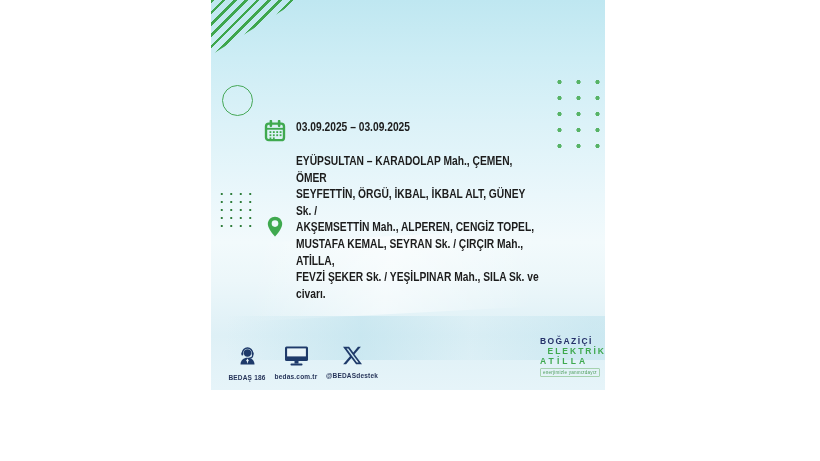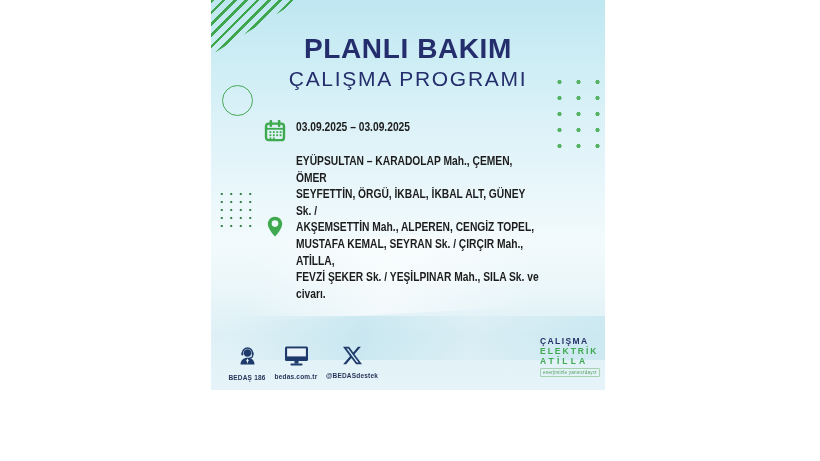--- a/index.html
+++ b/index.html
@@ -61,44 +61,40 @@
   
   .footer { position:absolute; left:0; top:344px; width:394px; height:46px; z-index:2; }
   .contact { position:absolute; top:2px; display:flex; flex-direction:column; align-items:center; }
   .c1 { left:14px; width:44px; }
   .c2 { left:60px; width:50px; }
   .c3 { left:115px; width:52px; }
   .clabel { margin-top:3px; font-size:6.5px; font-weight:700; color:#27355a; letter-spacing:.2px; white-space:nowrap; }
   .logo { position:absolute; left:329px; top:-8px; width:66px; }
   .logo-l { font-weight:700; font-size:8.5px; line-height:10px; white-space:nowrap; }
   .l1 { color:#253069; letter-spacing:1.4px; }
-  .l2 { color:#3fa94f; letter-spacing:2px; }
+  .l2 { color:#3fa94f; letter-spacing:2px;text-align:right; }
   .l3 { color:#3fa94f; letter-spacing:3.1px; }
   .ltag {
     margin-top:1.5px; width:fit-content; font-size:4.6px; color:#4f9e5c;
     border:.5px solid #a5d2ae; border-radius:1px; padding:1px 2px; letter-spacing:.2px; white-space:nowrap;
   }
 </style>
 </head>
 <body>
 
 <div class="stage">
   <div class="card">
 
     <div class="stripes"></div>
     <div class="circle"></div>
     <div class="dots-left"></div>
     <div class="dots-right"></div>
     <div class="wave1"></div>
     <div class="wave2"></div>
 
-    <div class="titles">
-      <div class="title1">PLANLI BAKIM</div>
-      <div class="title2">ÇALIŞMA PROGRAMI</div>
-    </div>
 
     <div class="info">
       <div class="row">
         <span class="ic">
           <svg width="22" height="22" viewBox="0 0 24 24" fill="none" stroke="#3fa94f">
             <rect x="2.2" y="4" width="19.6" height="18" rx="3" stroke-width="2.6"></rect>
             <line x1="7.5" y1="1.2" x2="7.5" y2="6.4" stroke-width="2.8" stroke-linecap="round"></line>
             <line x1="16.5" y1="1.2" x2="16.5" y2="6.4" stroke-width="2.8" stroke-linecap="round"></line>
             <line x1="3" y1="9.6" x2="21" y2="9.6" stroke-width="2"></line>
             <g fill="#3fa94f" stroke="none">
@@ -166,21 +162,21 @@
       <div class="contact c3">
         <span>
           <svg width="19" height="19" viewBox="0 0 24 24" fill="#1e3a6a">
             <path d="M18.9 1.1h3.7l-8.1 9.3L24 23h-7.5l-5.9-7.7L3.9 23H.2l8.6-9.9L0 1.1h7.7l5.3 7 5.9-7Zm-1.3 19.7h2.1L6.6 3.2H4.4l13.2 17.6Z"></path>
           </svg>
         </span>
         <span class="clabel">@BEDASdestek</span>
       </div>
 
       <div class="logo">
-        <div class="logo-l l1">ÇALIŞMA</div>
+        <div class="logo-l l1">BOĞAZİÇİ</div>
         <div class="logo-l l2">ELEKTRİK</div>
         <div class="logo-l l3">ATİLLA</div>
         <div class="ltag">enerjimizle yanınızdayız</div>
       </div>
     </div>
 
   </div>
 </div>
 
 </body></html>

